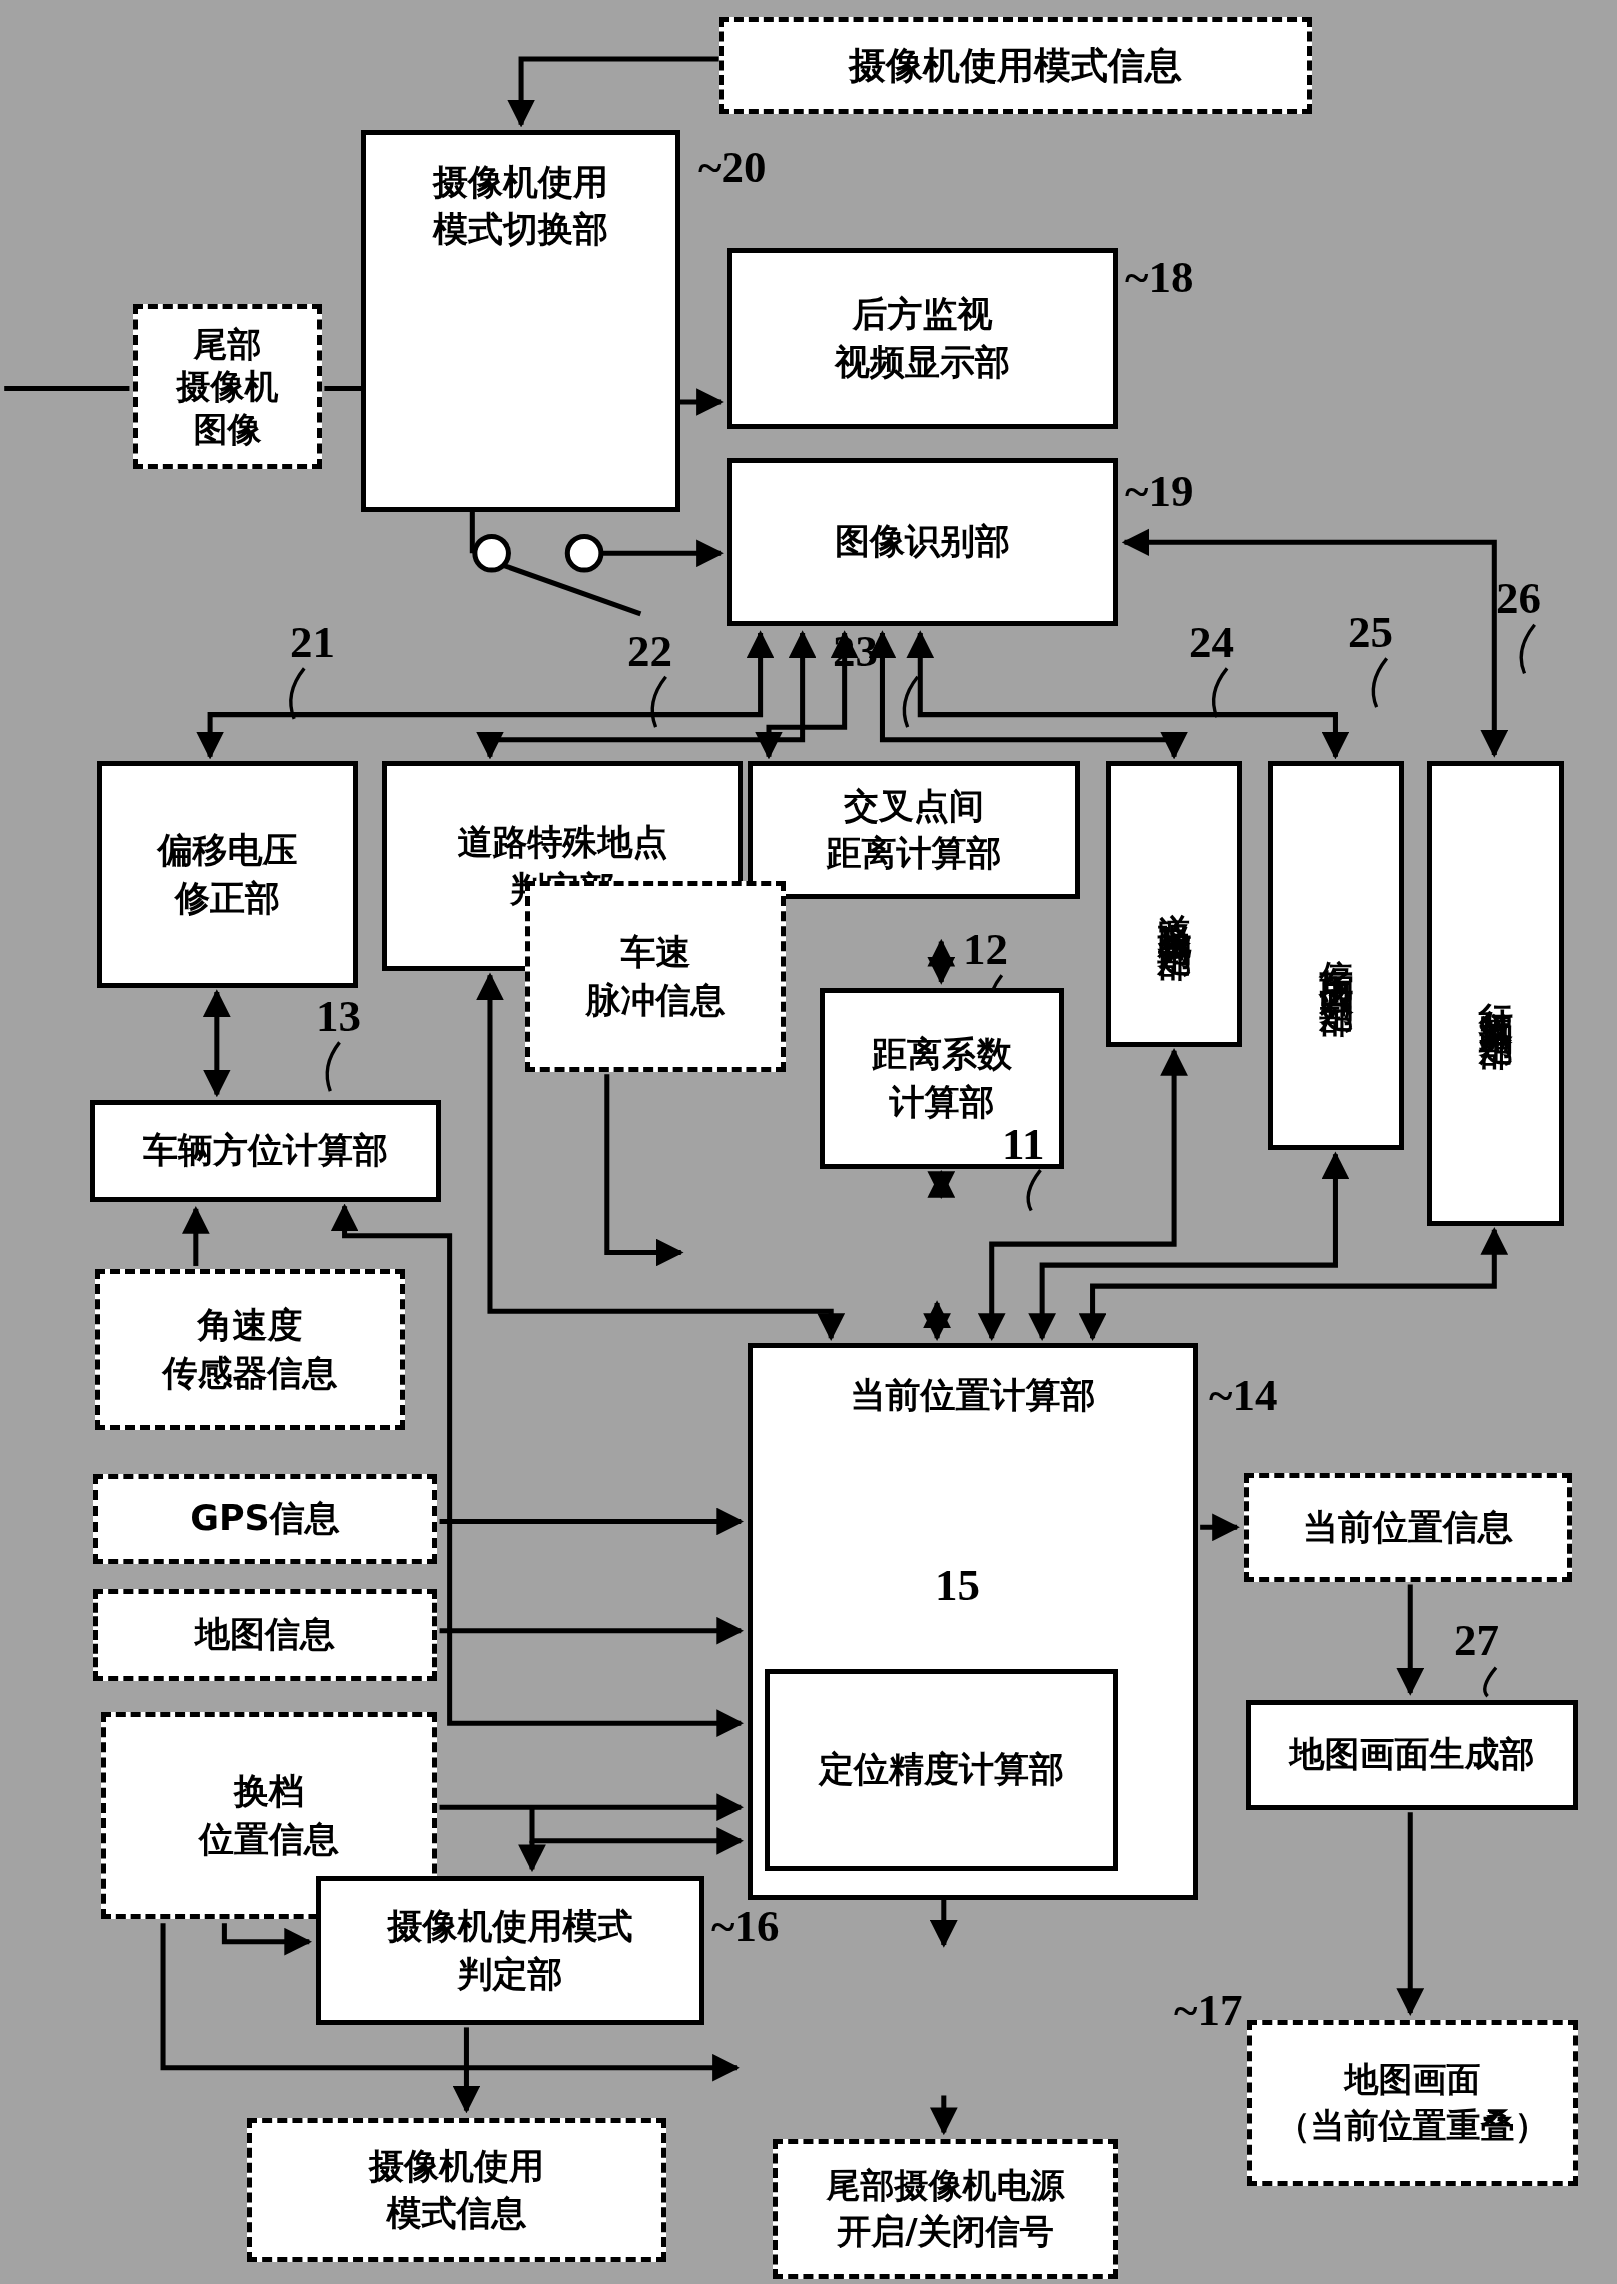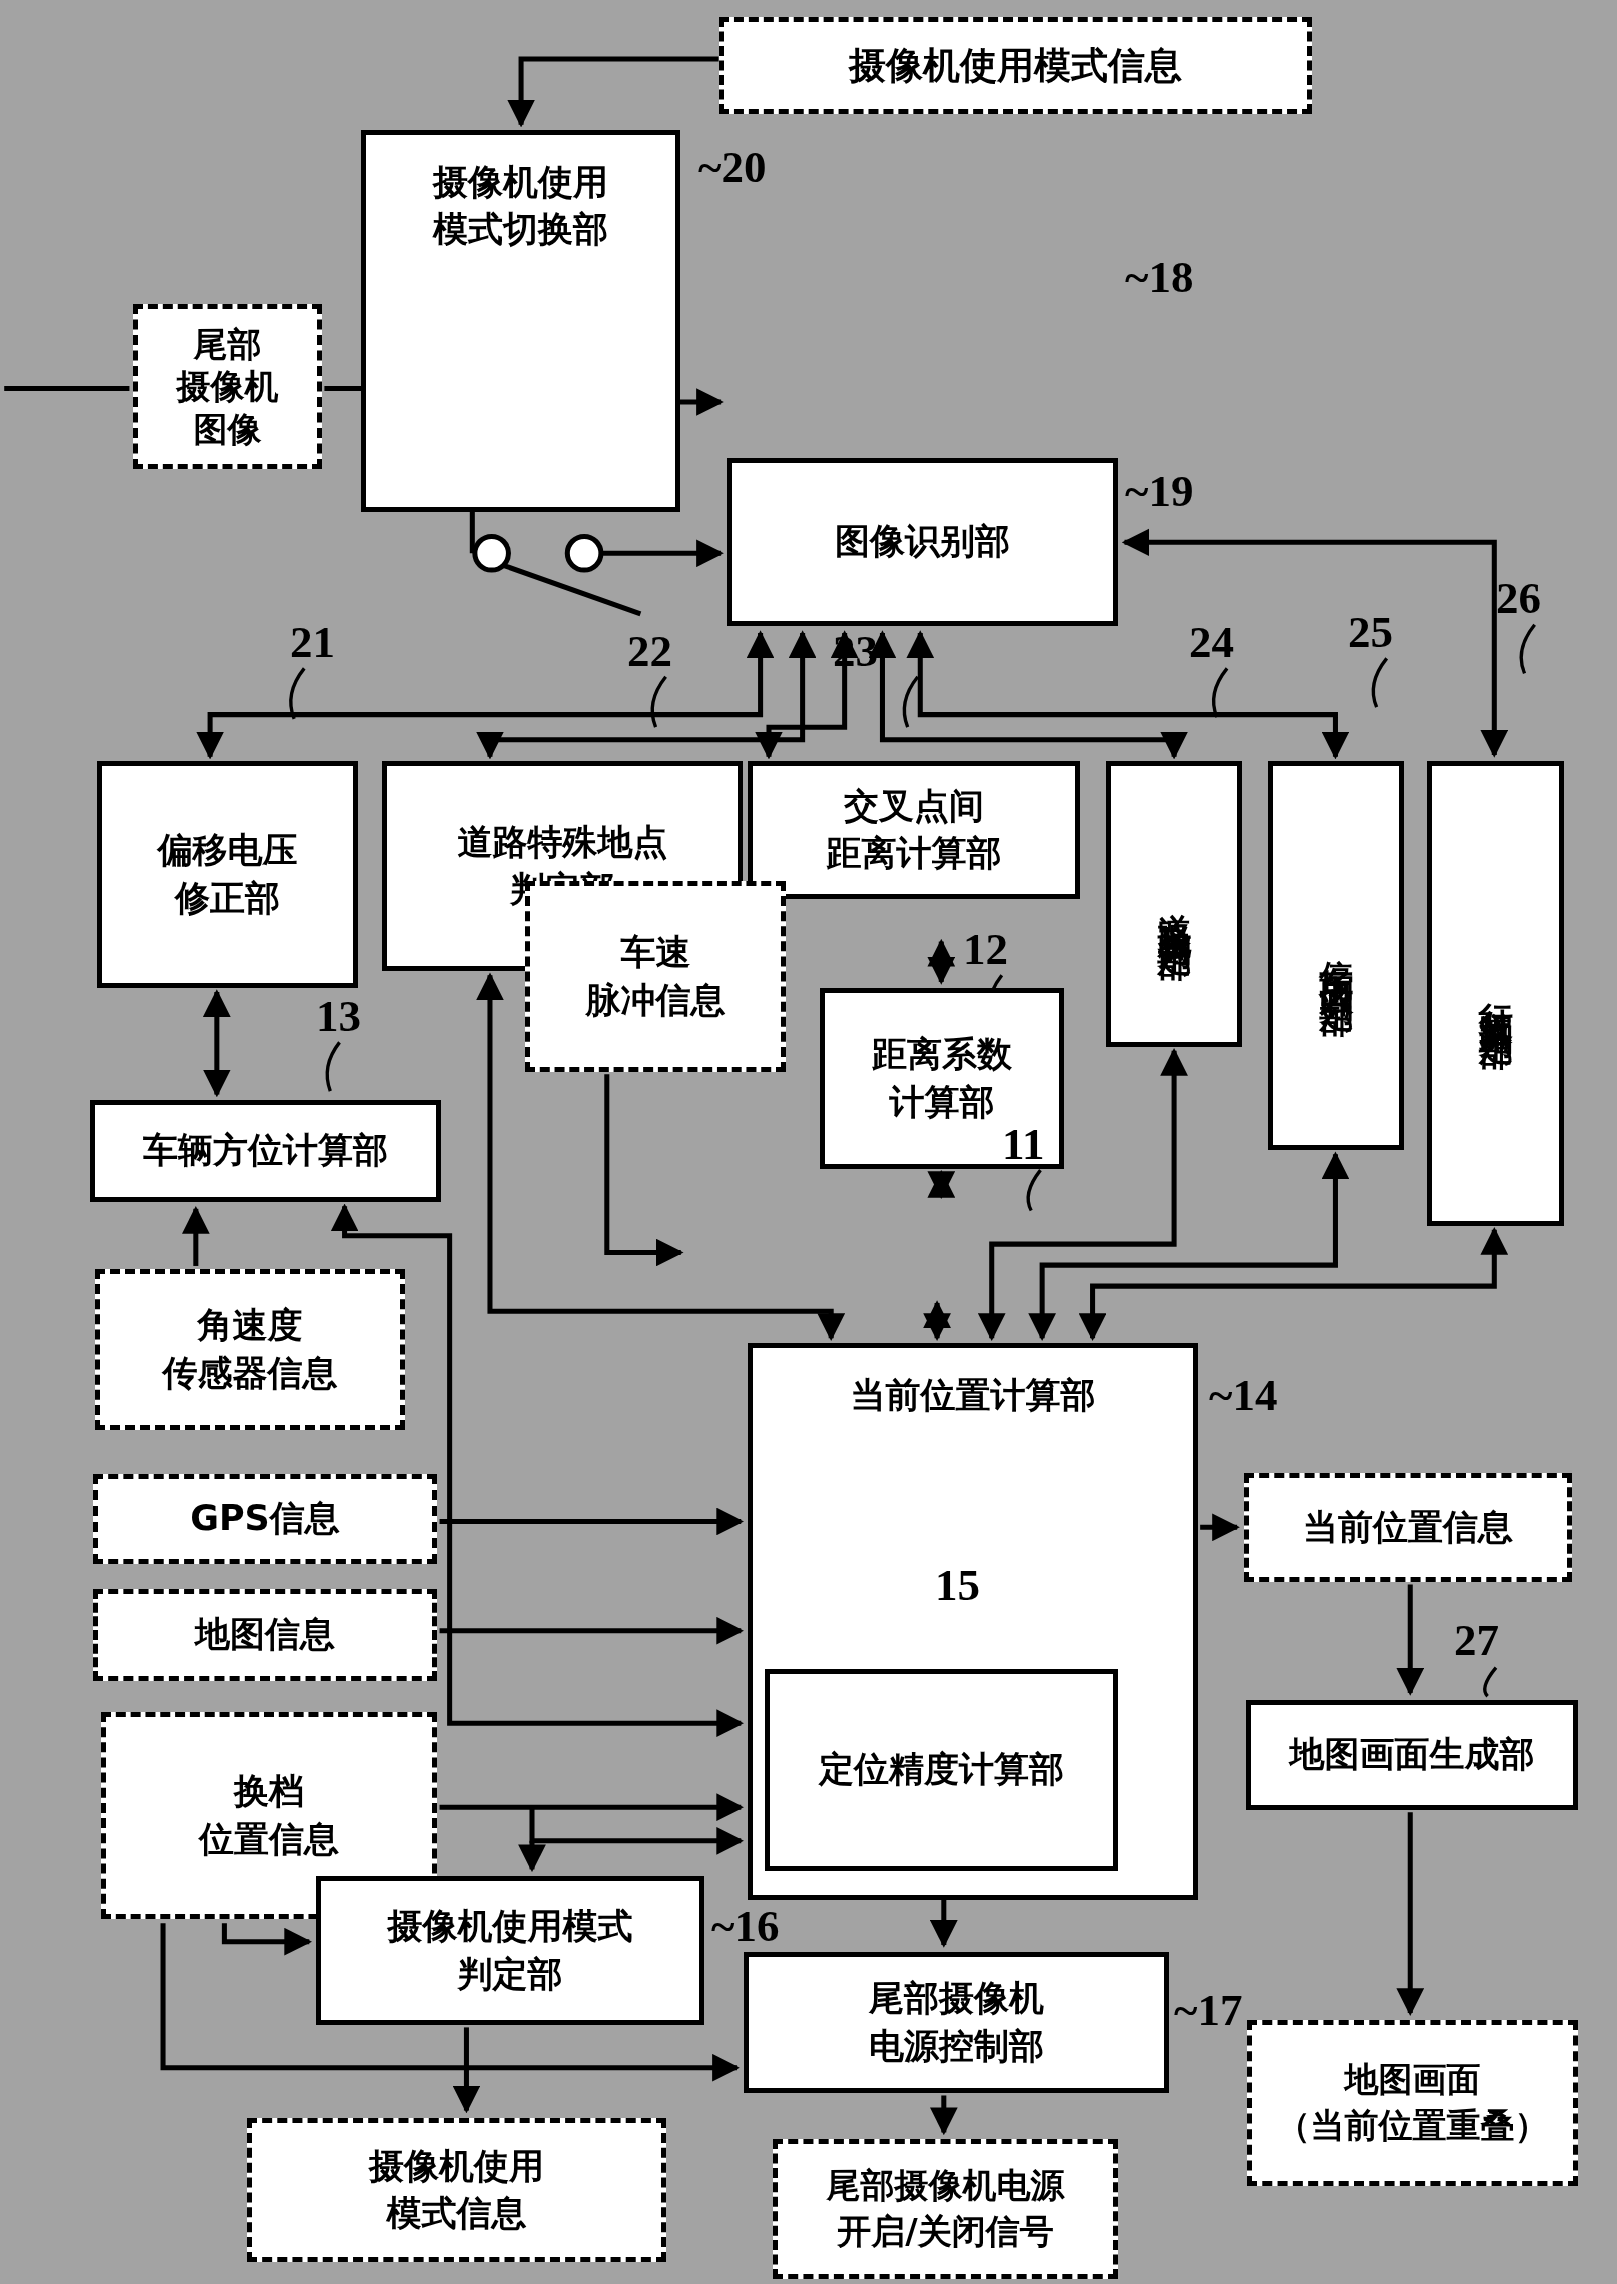--- a/index.html
+++ b/index.html
@@ -87,20 +87,22 @@
 
   <div class="box dashed" style="left:719px;top:17px;width:593px;height:97px;font-size:37px;"><span>摄像机使用模式信息</span></div>
 
   <div class="box dashed" style="left:133px;top:304px;width:189px;height:165px;font-size:34px;line-height:1.25;"><span>尾部
 摄像机
 图像</span></div>
 
   <div class="box solid toptitle" style="left:361px;top:130px;width:319px;height:382px;"><span>摄像机使用
 模式切换部</span></div>
 
+  <div class="box solid" style="left:727px;top:248px;width:391px;height:181px;"><span>后方监视
+视频显示部</span></div>
   <div class="box solid" style="left:727px;top:458px;width:391px;height:168px;"><span>图像识别部</span></div>
 
   <div class="box solid" style="left:97px;top:761px;width:261px;height:227px;"><span>偏移电压
 修正部</span></div>
   <div class="box solid" style="left:382px;top:761px;width:361px;height:210px;"><span>道路特殊地点
 判定部</span></div>
   <div class="box solid" style="left:748px;top:761px;width:332px;height:138px;"><span>交叉点间
 距离计算部</span></div>
   <div class="box solid vert" style="left:1106px;top:761px;width:136px;height:286px;"><span>道路脱离判定部</span></div>
   <div class="box solid vert" style="left:1268px;top:761px;width:136px;height:389px;"><span>停车场出入口判定部</span></div>
@@ -123,22 +125,20 @@
 
   <div class="box dashed" style="left:1244px;top:1473px;width:328px;height:109px;"><span>当前位置信息</span></div>
   <div class="box solid" style="left:1246px;top:1700px;width:332px;height:110px;"><span>地图画面生成部</span></div>
   <div class="box dashed" style="left:1247px;top:2020px;width:331px;height:166px;font-size:34px;"><span>地图画面
 （当前位置重叠）</span></div>
 
   <div class="box solid" style="left:316px;top:1876px;width:388px;height:149px;"><span>摄像机使用模式
 判定部</span></div>
   <div class="box dashed" style="left:247px;top:2118px;width:419px;height:144px;"><span>摄像机使用
 模式信息</span></div>
-  <div class="box solid" style="left:744px;top:1952px;width:425px;height:141px;"><span>尾部摄像机
-电源控制部</span></div>
   <div class="box dashed" style="left:773px;top:2139px;width:345px;height:140px;font-size:34px;"><span>尾部摄像机电源
 开启/关闭信号</span></div>
 
   <div class="num" style="left:698px;top:141px;">~20</div>
   <div class="num" style="left:1125px;top:251px;">~18</div>
   <div class="num" style="left:1125px;top:465px;">~19</div>
   <div class="num" style="left:266px;top:616px;margin-left:24px;">21</div>
   <div class="num" style="left:627px;top:625px;">22</div>
   <div class="num" style="left:833px;top:625px;">23</div>
   <div class="num" style="left:1189px;top:616px;">24</div>

